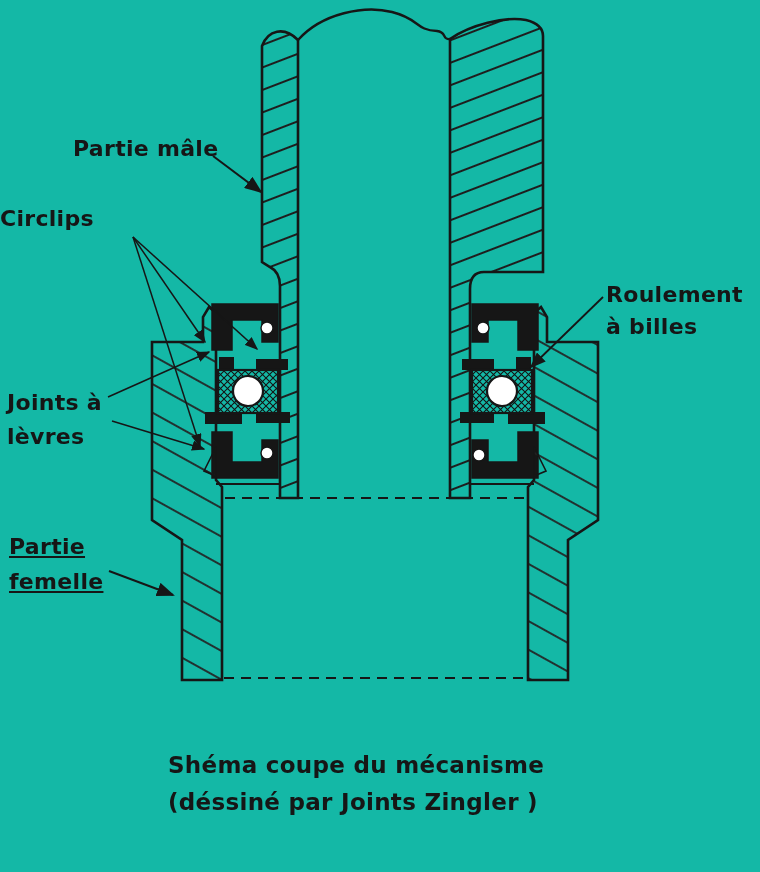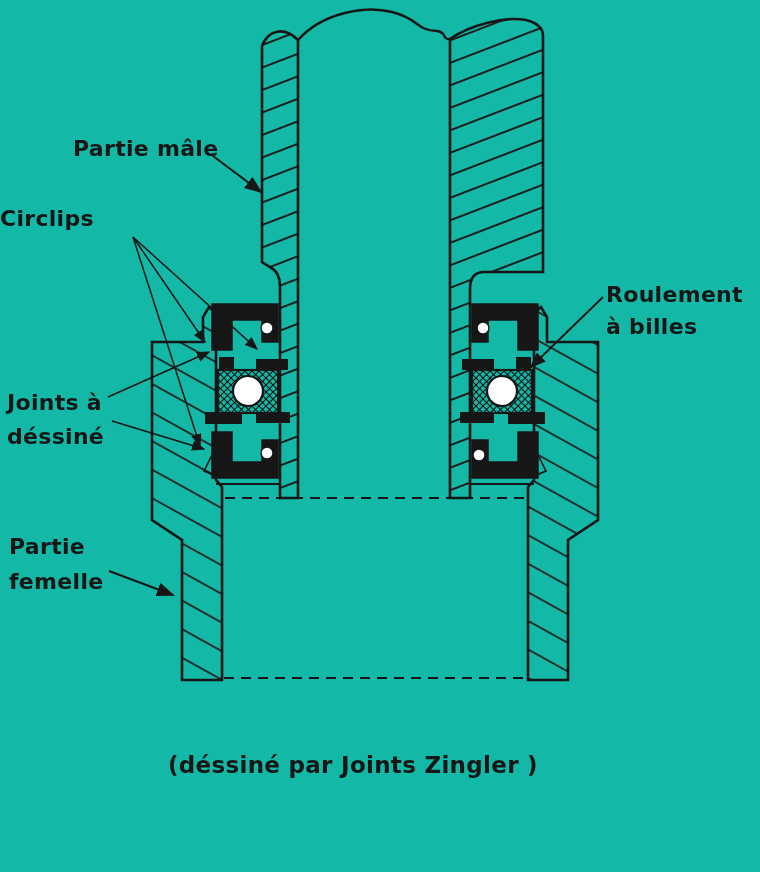--- a/index.html
+++ b/index.html
@@ -18,21 +18,21 @@
     line-height:30px;
     color:#161616;
     letter-spacing:0.3px;
     white-space:pre-line;
   }
   .lbl.wrap{white-space:normal;}
   #label-partie-male{left:73px;top:134px;}
   #label-circlips{left:0px;top:204px;}
   #label-roulement{left:606px;top:279px;width:158px;line-height:32px;}
   #label-joints{left:7px;top:386px;width:110px;line-height:34px;}
-  #label-femelle{left:9px;top:529px;width:104px;line-height:35px;}
+  #label-femelle{left:9px;top:529px;width:104px;line-height:35px;text-decoration:underline;}
   #caption{
     position:absolute;left:168px;top:747px;
     font-weight:bold;font-size:23px;line-height:37px;
     color:#161616;letter-spacing:0.3px;
   }
 </style>
 </head>
 <body>
 
 <div id="stage">
@@ -116,21 +116,22 @@
       <path stroke-width="1.8" marker-end="url(#ah)" d="M603,297 L531,367"></path>
     </g>
   </svg>
 
   <div class="lbl" id="label-partie-male">Partie mâle</div>
 
   <div class="lbl" id="label-circlips">Circlips</div>
 
   <div class="lbl wrap" id="label-roulement">Roulement à billes</div>
 
-  <div class="lbl wrap" id="label-joints">Joints à déssiné</div>
+  <div class="lbl wrap" id="label-joints">Joints à lèvres</div>
 
   <div class="lbl wrap" id="label-femelle">Partie femelle</div>
 
   <div id="caption">
+    <div>Shéma coupe du mécanisme</div>
     <div>(déssiné par Joints Zingler )</div>
   </div>
 
 </div>
 
 </body></html>

